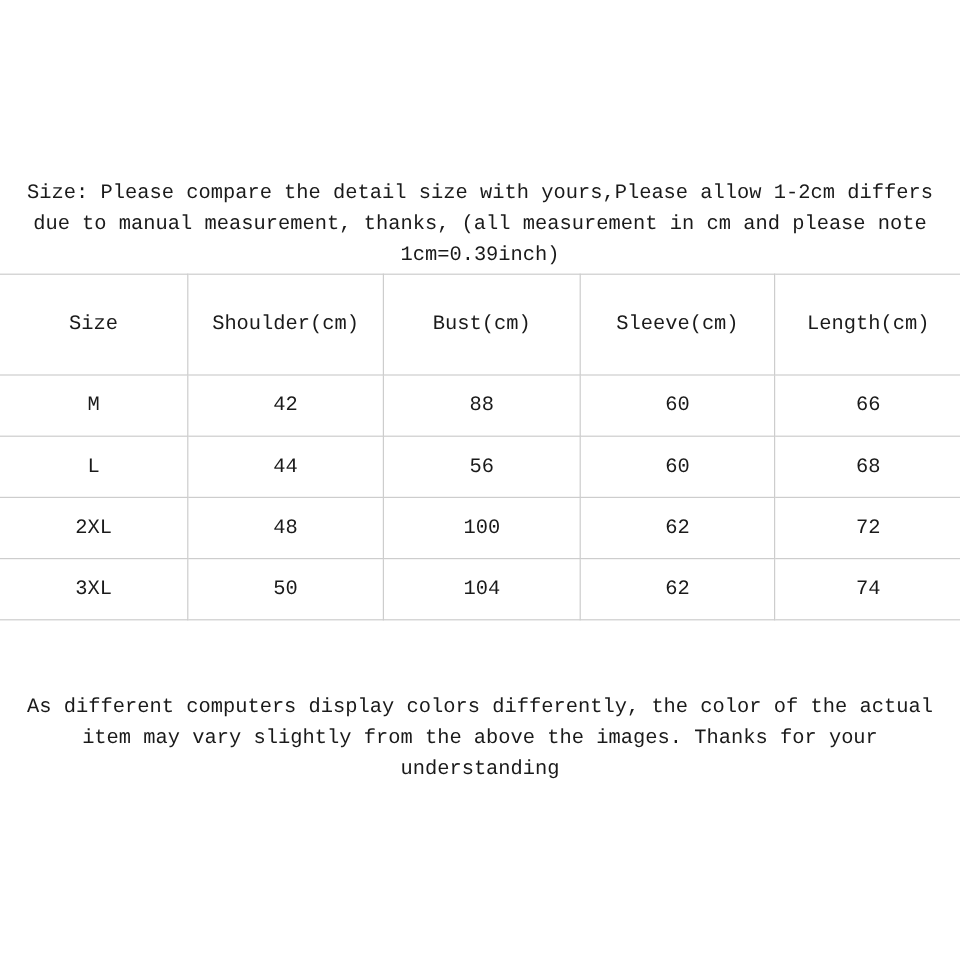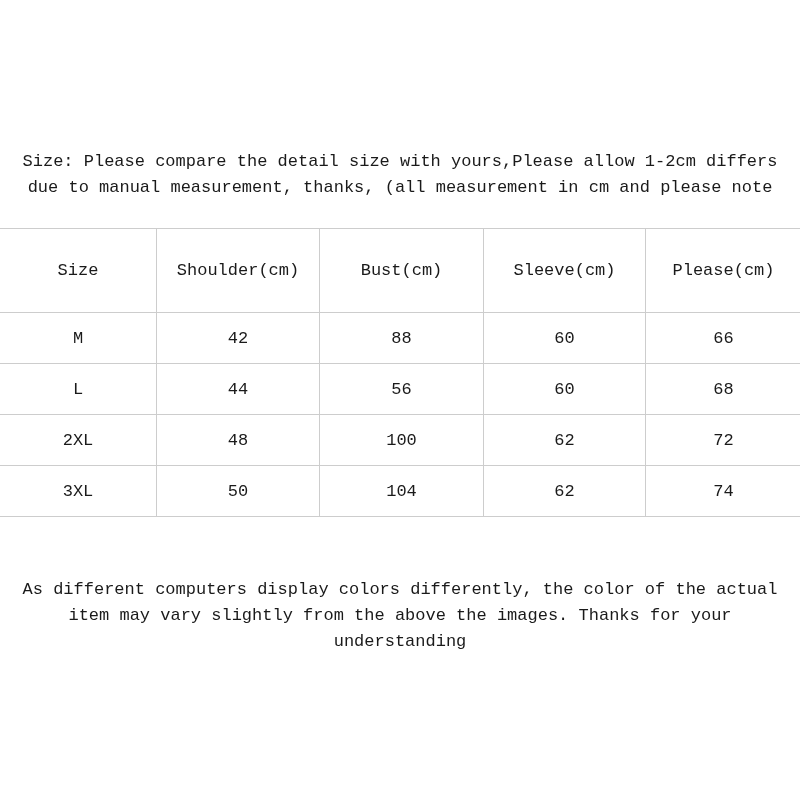--- a/index.html
+++ b/index.html
@@ -52,37 +52,38 @@
   }
   table.size-table th{ height:83px; }
   table.size-table td{ height:50px; }
 </style>
 </head>
 <body>
 
 <div class="note note-top">
   <div>Size: Please compare the detail size with yours,Please allow 1-2cm differs</div>
   <div>due to manual measurement, thanks, (all measurement in cm and please note</div>
+  <div>1cm=0.39inch)</div>
 </div>
 
 <table class="size-table">
   <colgroup>
     <col style="width:157px">
     <col style="width:163px">
     <col style="width:164px">
     <col style="width:162px">
     <col style="width:156px">
   </colgroup>
   <thead>
     <tr>
       <th>Size</th>
       <th>Shoulder(cm)</th>
       <th>Bust(cm)</th>
       <th>Sleeve(cm)</th>
-      <th>Please(cm)</th>
+      <th>Length(cm)</th>
     </tr>
   </thead>
   <tbody>
     <tr>
       <td>M</td>
       <td>42</td>
       <td>88</td>
       <td>60</td>
       <td>66</td>
     </tr>

